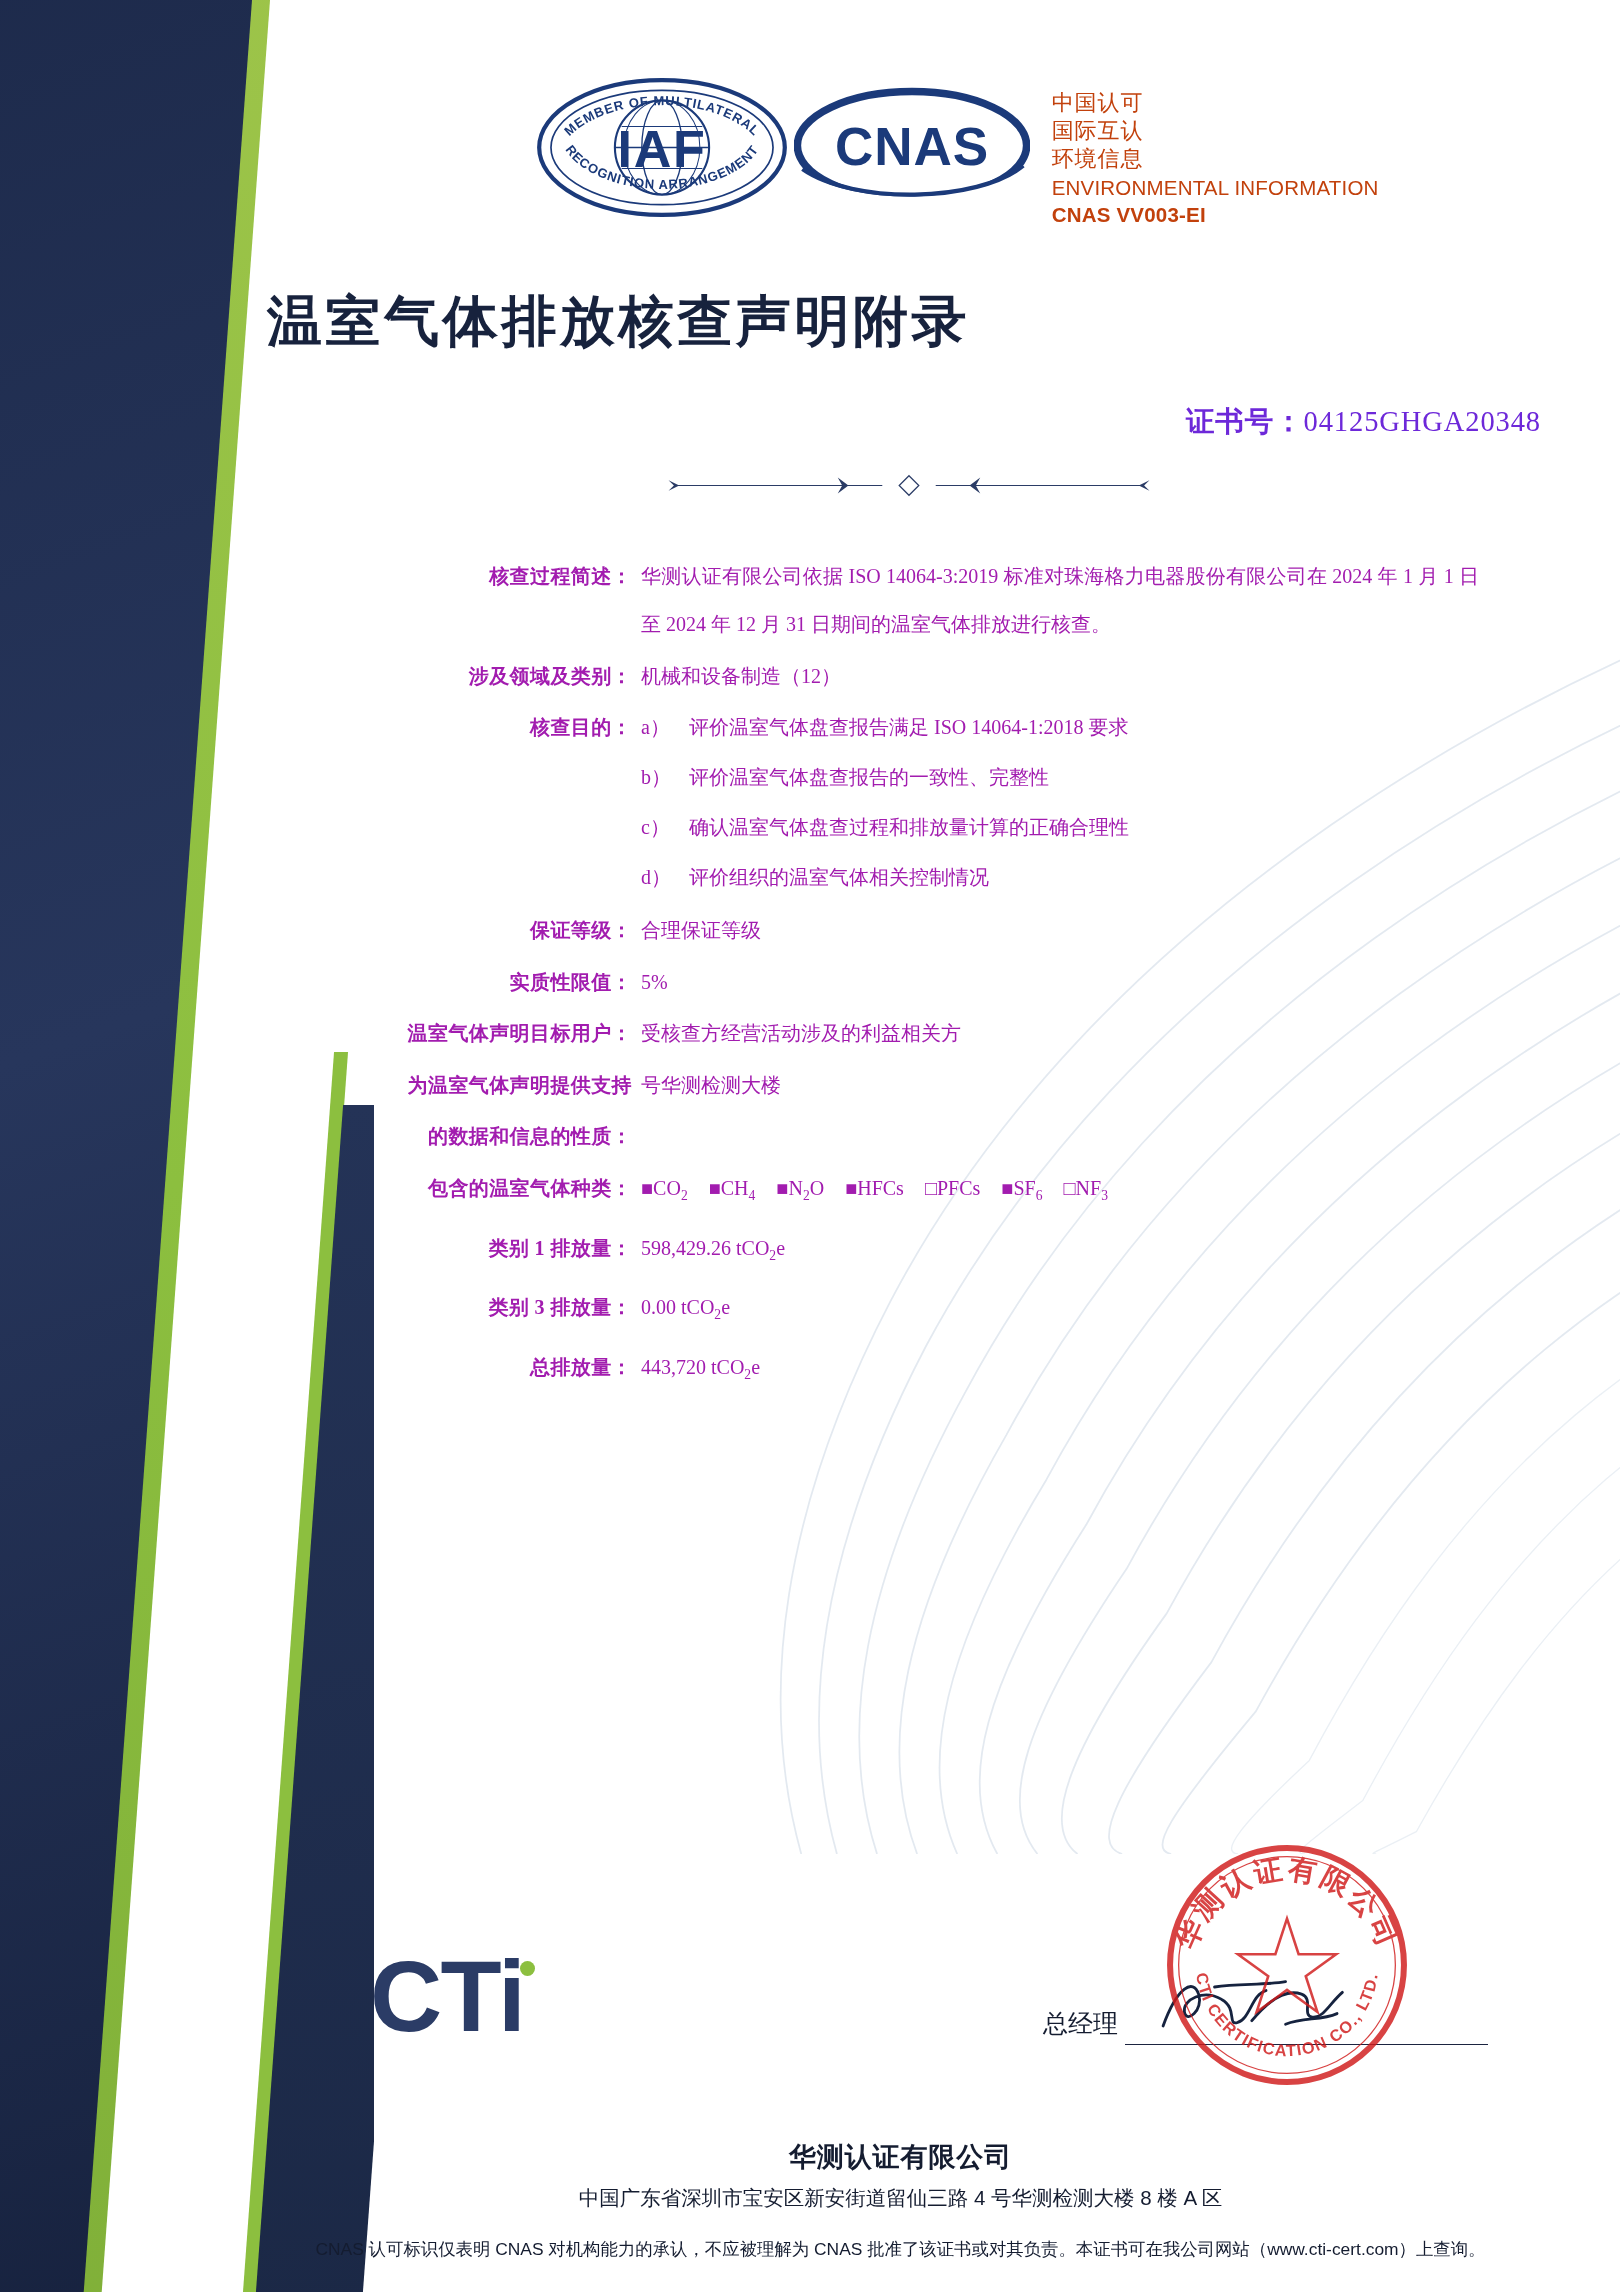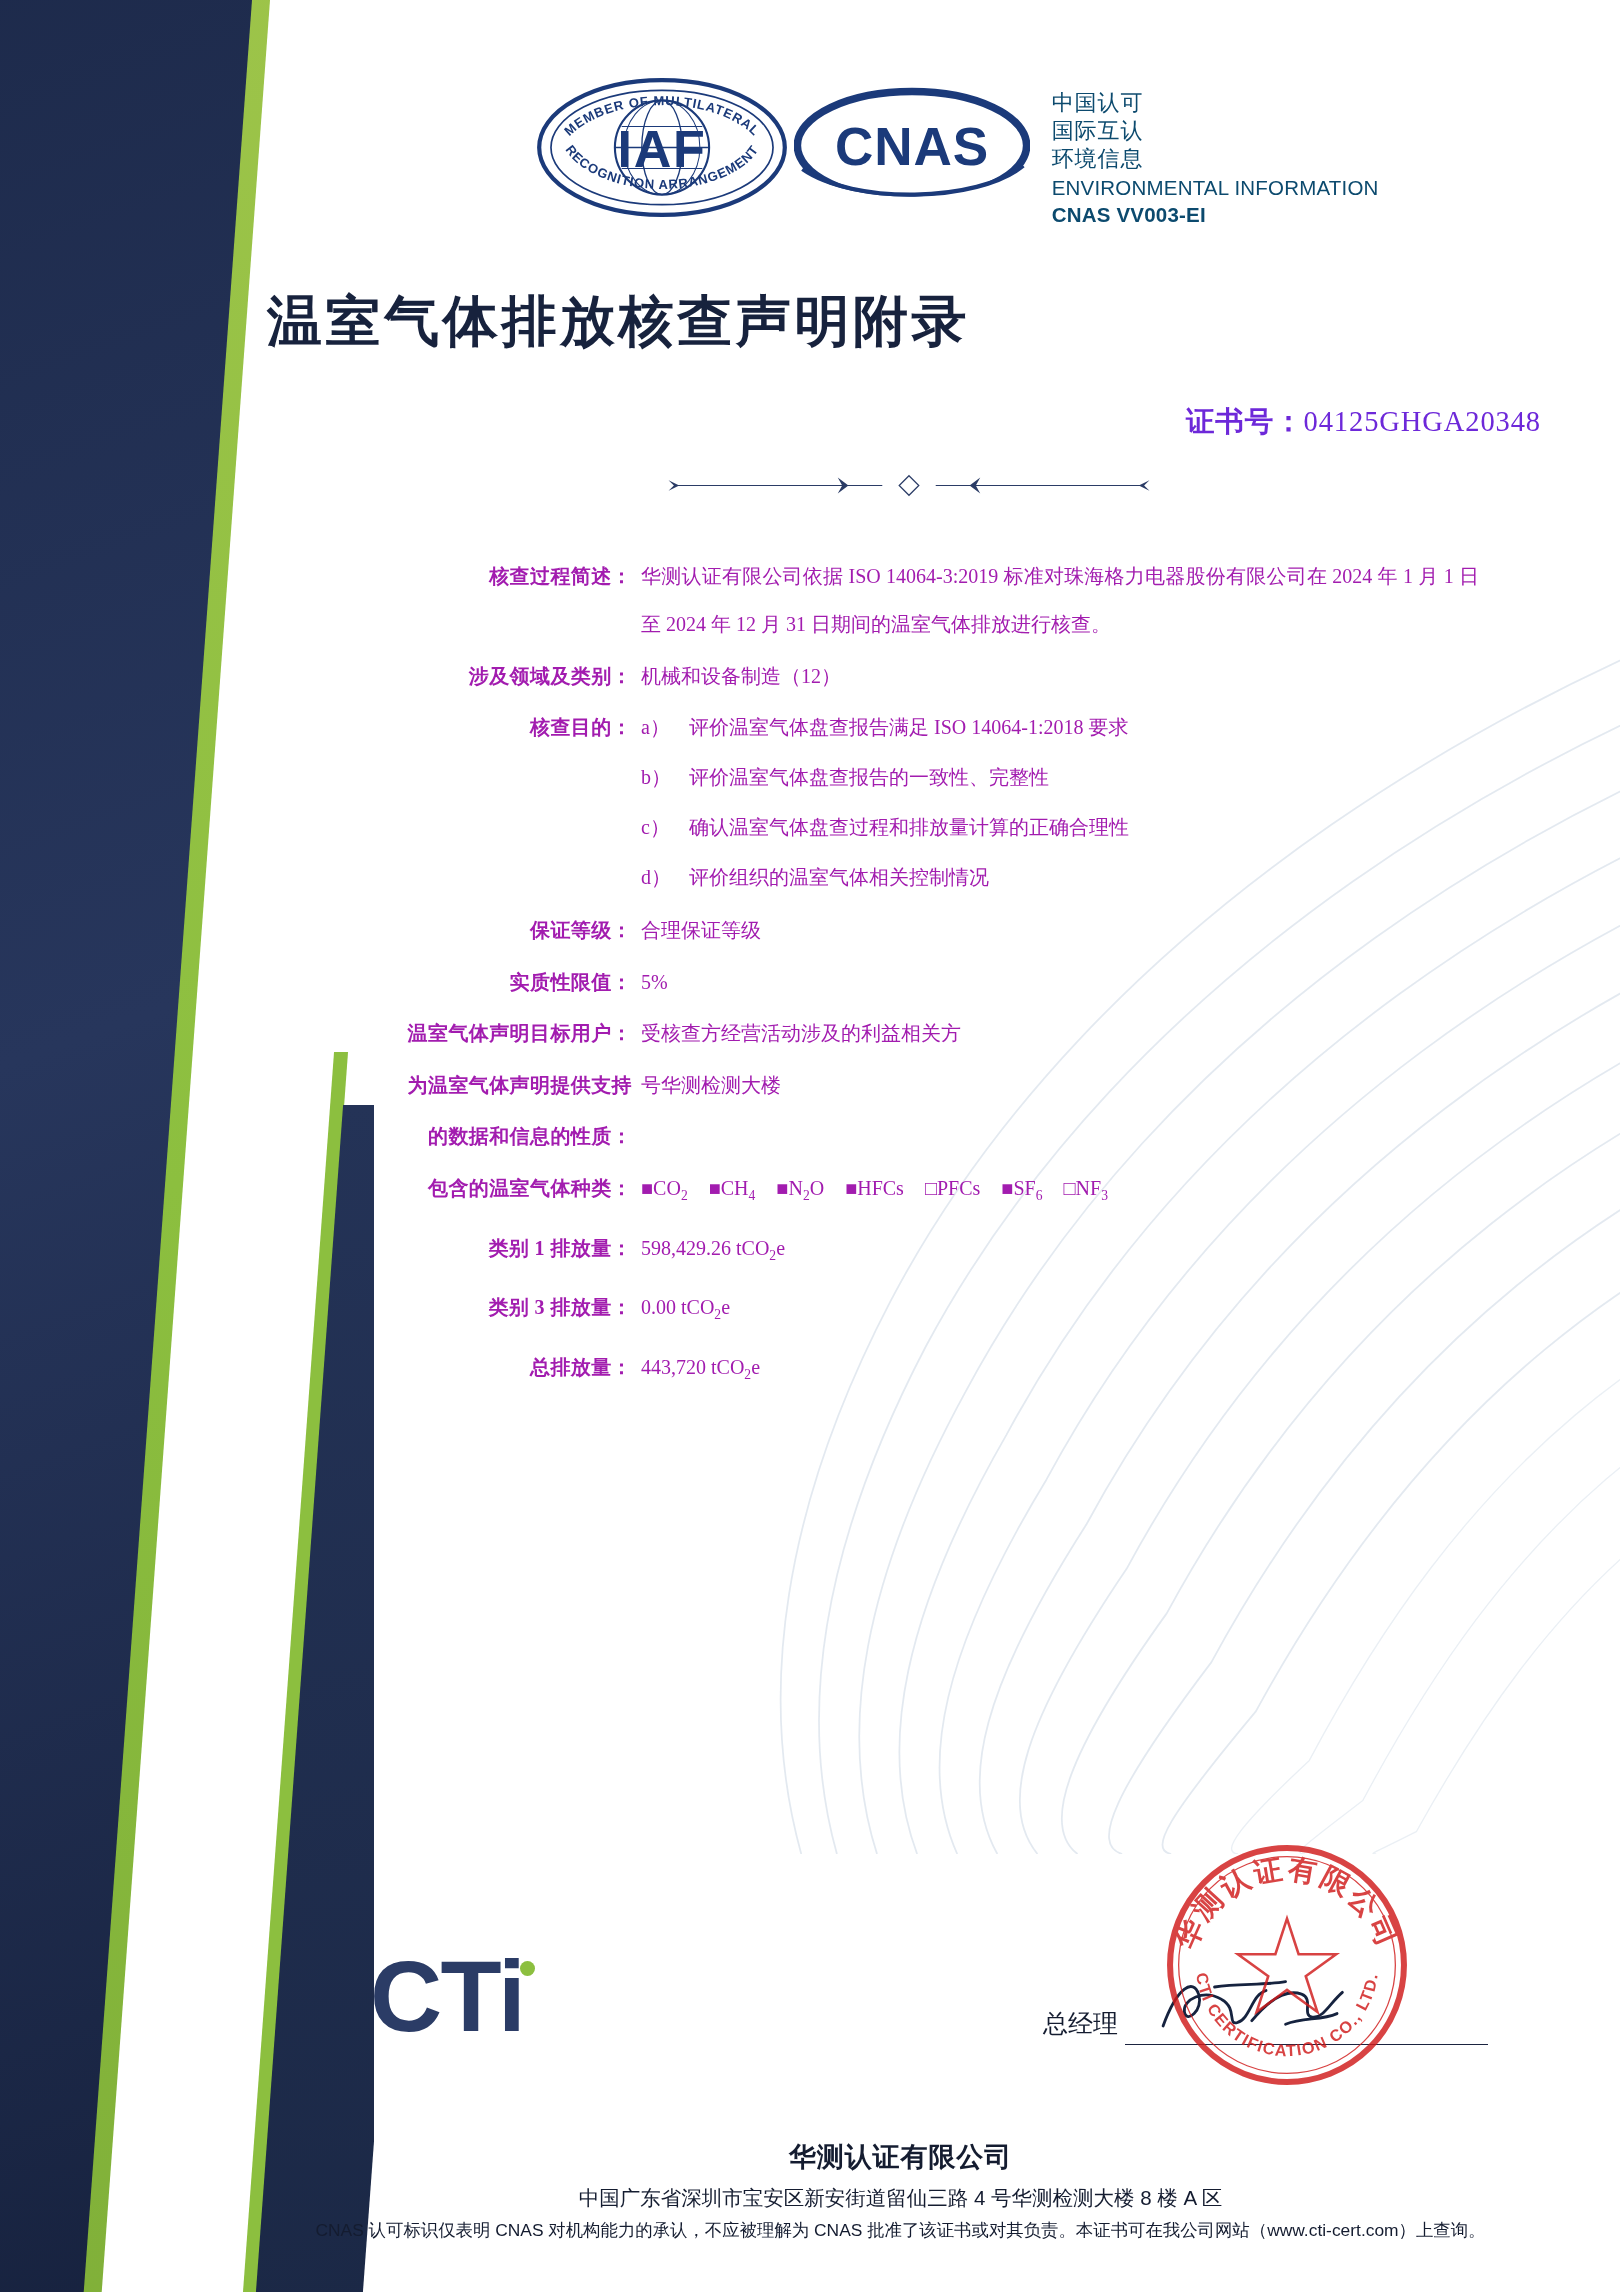--- a/index.html
+++ b/index.html
@@ -95,21 +95,21 @@
     width: 236px;
     height: 134px;
     flex: none;
     margin-left: 5.3px;
     margin-top: 5.3px;
   }
   .cnas-logo svg { width: 100%; height: 100%; }
   .cnas-text {
     margin-left: 21.4px;
     margin-top: 12.5px;
-    color: #0c4a6e;
+    color: #c2410c;
     font-family: "Liberation Sans", sans-serif;
   }
   .cnas-text .cn {
     font-size: 22px;
     line-height: 28px;
     letter-spacing: 0.9px;
   }
   .cnas-text .en {
     font-size: 20.5px;
     font-weight: normal;
@@ -277,21 +277,21 @@
   }
   .footer .company {
     font-size: 27px;
     font-weight: bold;
     letter-spacing: 0.9px;
     margin-bottom: 9px;
     font-family: "Liberation Sans", sans-serif;
   }
   .footer .addr {
     font-size: 20.5px;
-    margin-bottom: 6px;
+    margin-bottom: 25px;
     font-family: "Liberation Sans", sans-serif;
   }
   .footer .note {
     font-size: 17.4px;
     line-height: 25px;
     font-family: "Liberation Sans", sans-serif;
   }
 </style>
 </head>
 <body>

